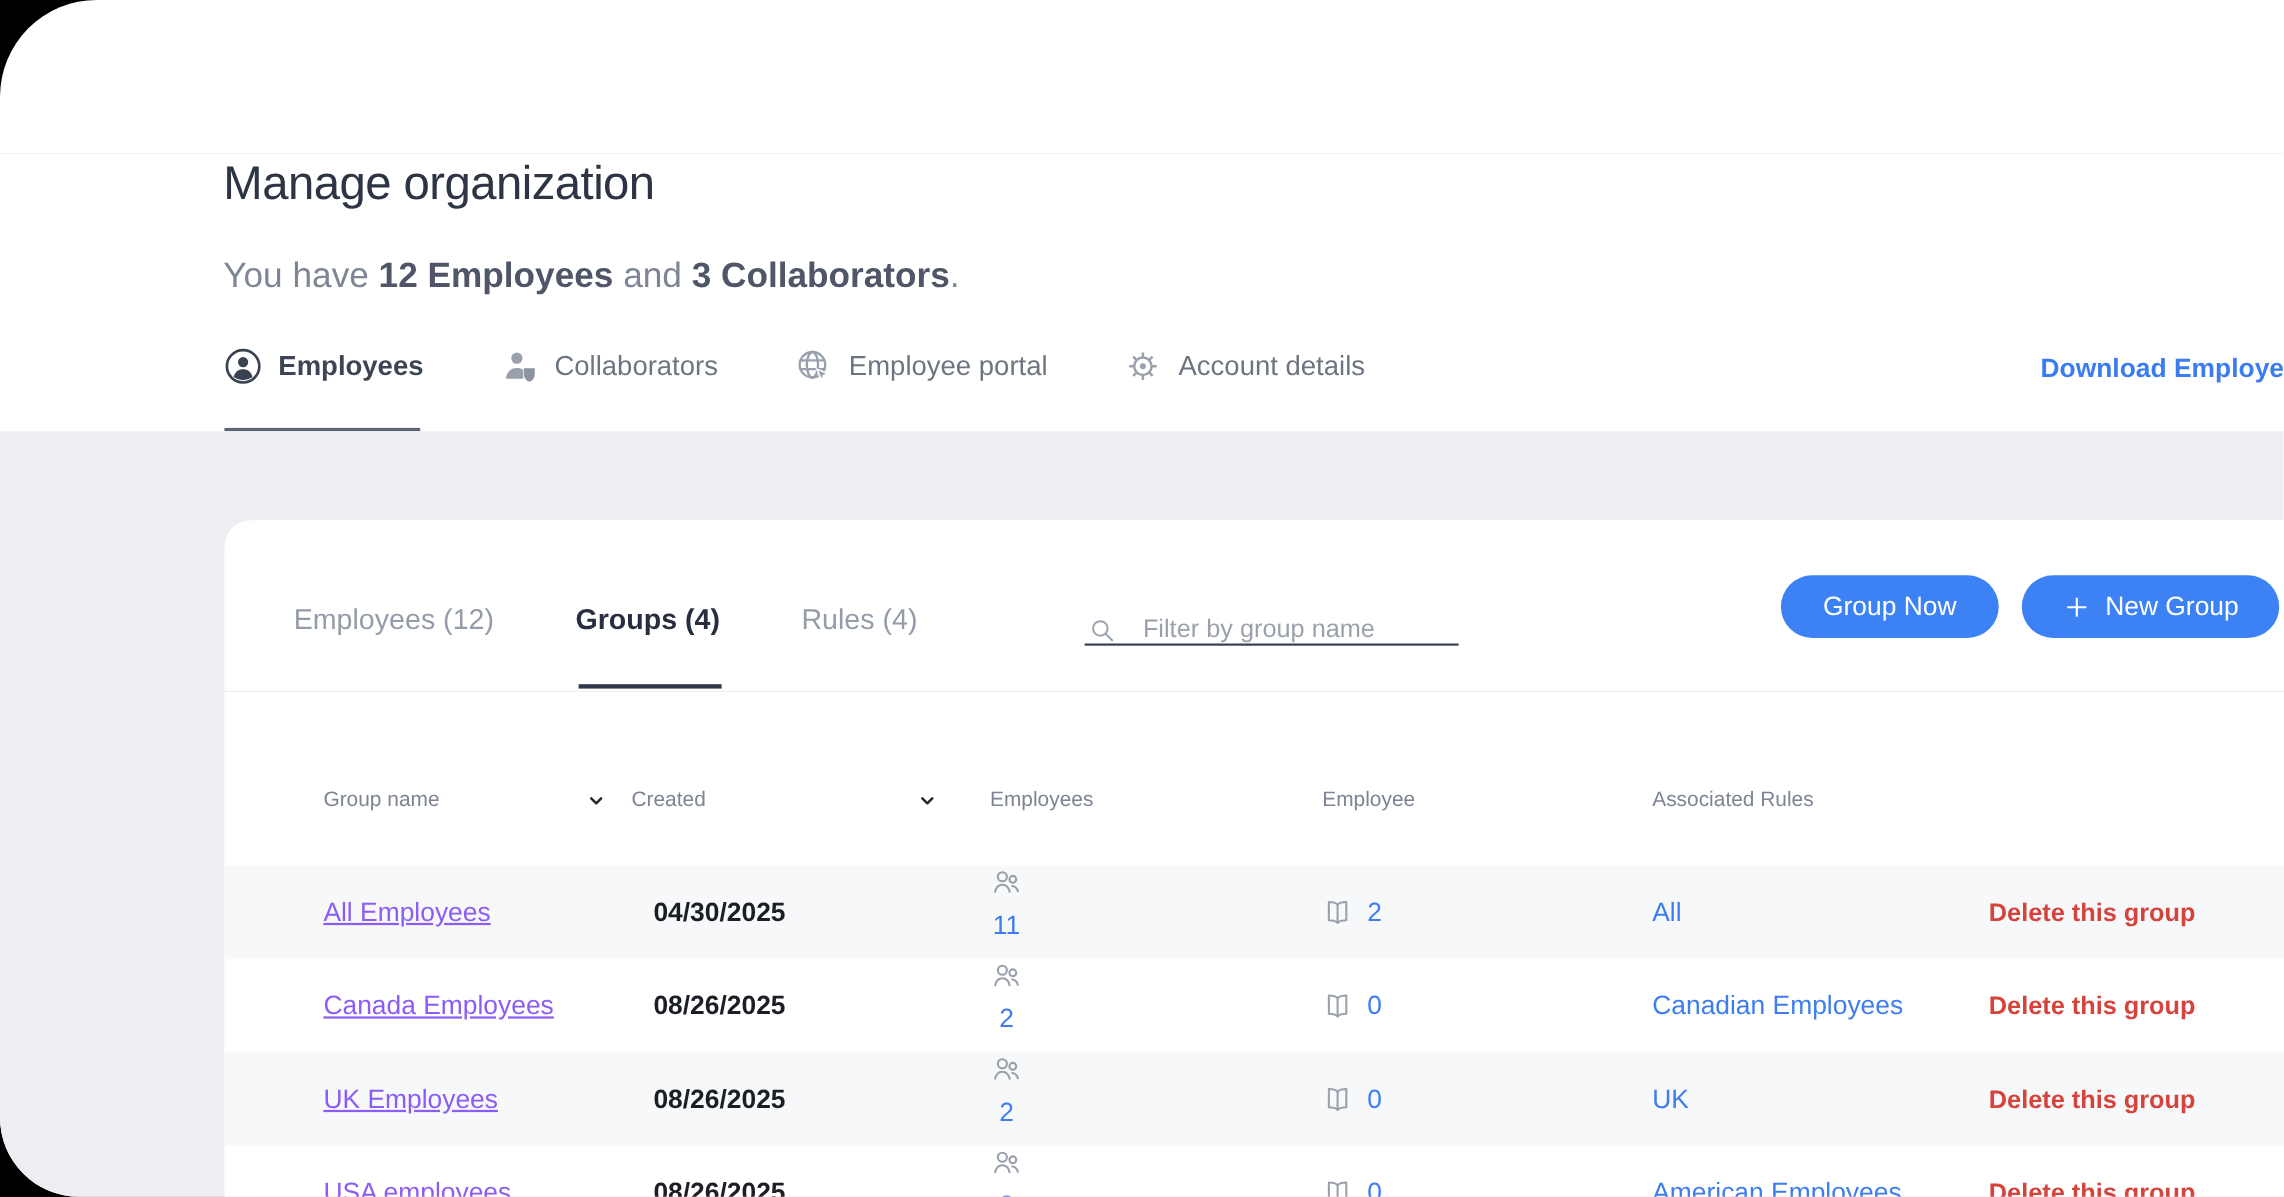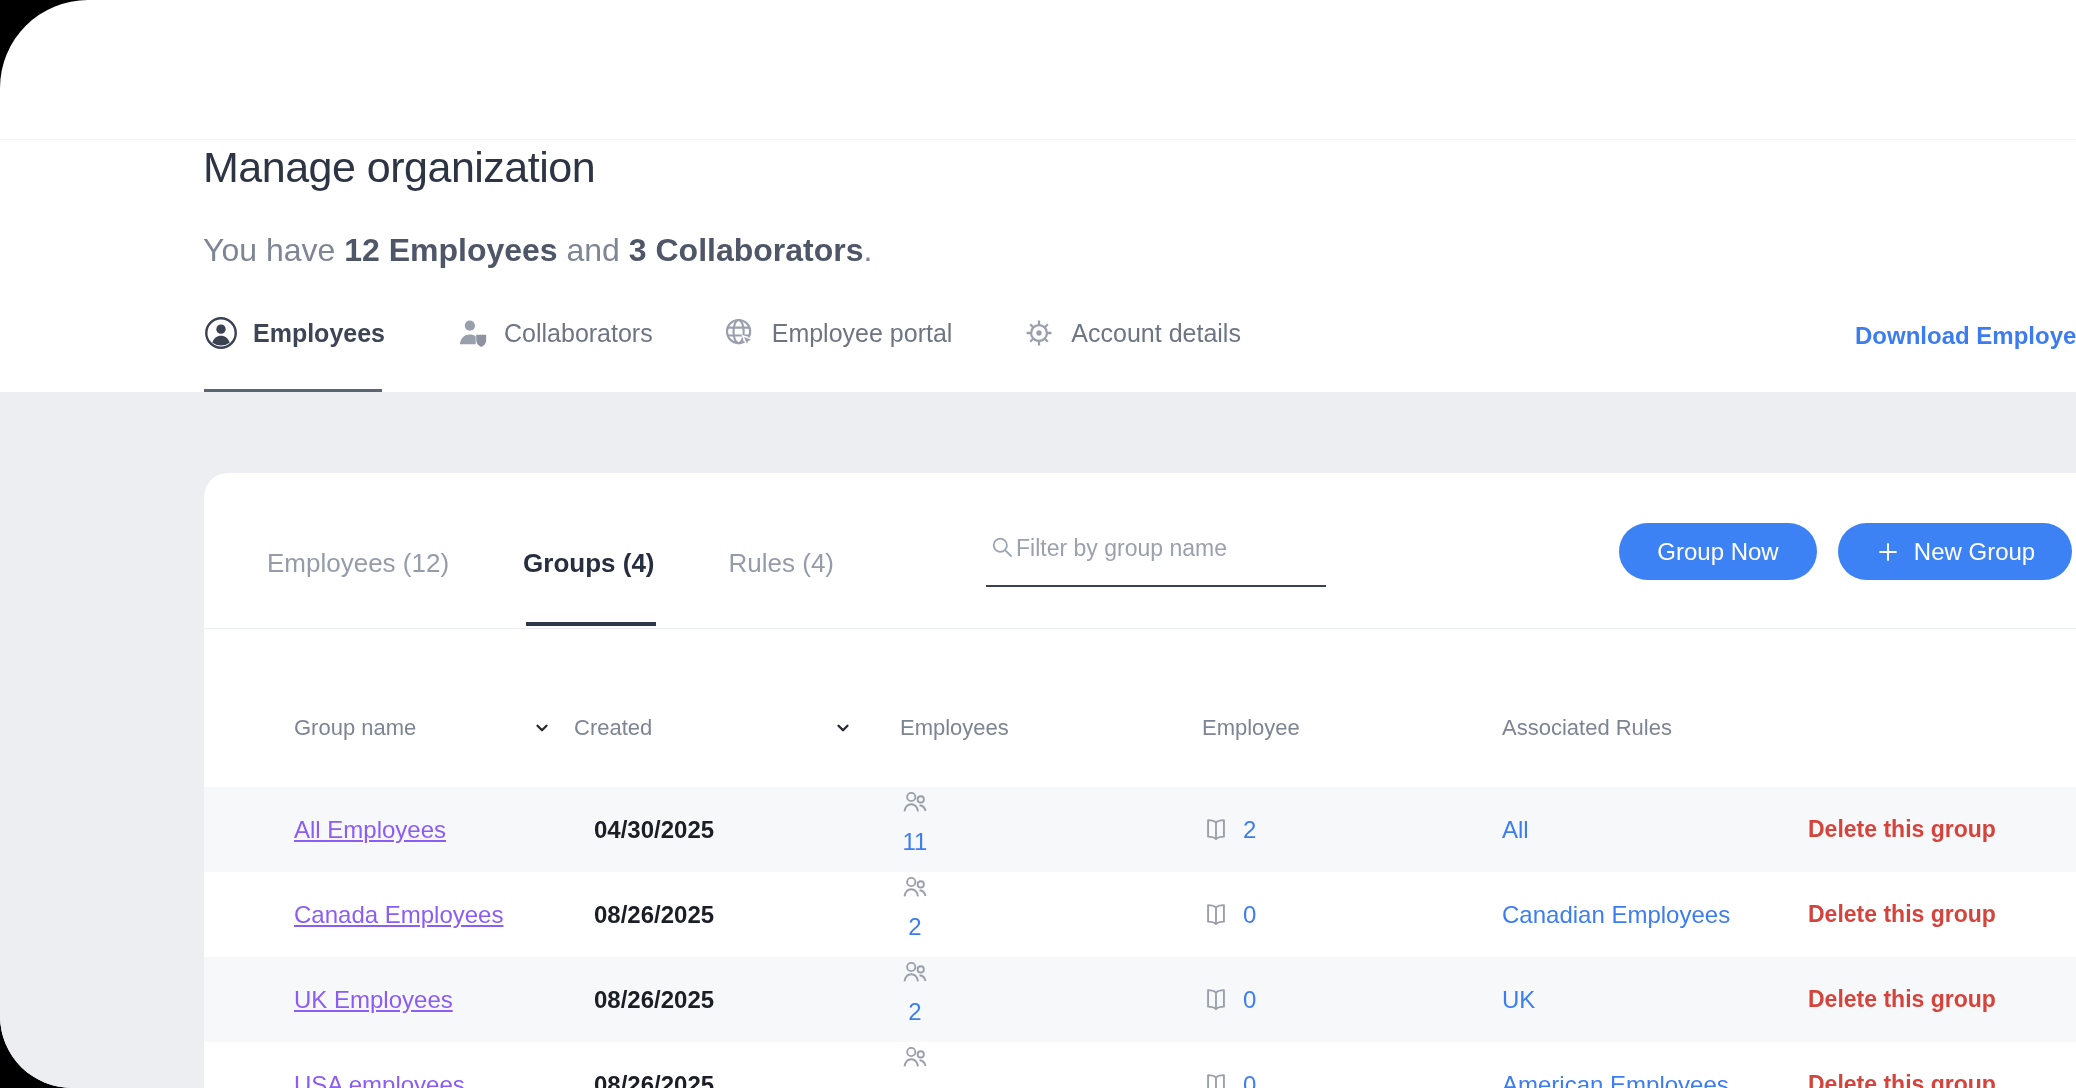--- a/index.html
+++ b/index.html
@@ -40,38 +40,38 @@
 
   .card-tabs { position:absolute; left:63px; top:74px; display:flex; gap:74px;justify-content:flex-end; }
   .card-tab { font-size:26px; line-height:32px; color:#959ca9; cursor:pointer; }
   .card-tab.active { color:#272e3f; font-weight:700; }
   .card-tab-underline { position:absolute; left:322px; top:149px; width:130px;
                         height:4px; background:#30374a; }
   .card-divider { position:absolute; left:0; top:155px; width:1920px; height:1px;
                   background:#ebedf0; }
 
   .filter-box { position:absolute; left:782px; top:62px; width:340px; height:52px;
-                border-bottom:2px solid #3a4150; display:flex; align-items:flex-start;
-                gap:2px; padding-left:4px; }
+                border-bottom:2px solid #3a4150; display:flex; align-items:flex-end;
+                gap:25px; padding-left:4px; }
   .filter-box svg { width:24px; height:24px; flex:none; }
   .filter-box input { border:none; outline:none; background:transparent;
                       font-size:23px; color:#3a4150; width:280px;
                       font-family:"Liberation Sans", sans-serif; }
   .filter-box input::placeholder { color:#9aa1ad; }
 
   .btn { position:absolute; top:50px; height:57px; border-radius:29px;
          background:#3d82f4; color:#fff; font-size:24px; font-weight:500;
          display:flex; align-items:center; justify-content:center; cursor:pointer; }
   .btn-sync { left:1415px; width:198px; }
   .btn-new  { left:1634px; width:234px; gap:13px; }
   .btn-new svg { width:26px; height:26px; }
 
   .thead { position:absolute; left:0; top:195px; width:1920px; height:119px; }
   .thead .hcell { position:absolute; top:0; height:100%; display:flex;
-                  align-items:center; font-size:22px; color:#7d8493; }
+                  align-items:center; font-size:19px; color:#7d8493; }
   .chev { position:absolute; top:50%; margin-top:-9px; width:18px; height:18px; }
 
   .tbody { position:absolute; left:0; top:314px; width:1920px; }
   .trow { position:relative; width:1920px; height:85px; }
   .trow.shade { background:#f7f8fa; }
   .cell { position:absolute; top:0; height:100%; display:flex;
           align-items:center; font-size:24px; }
   .c-group   { left:90px; }
   .c-created { left:390px; }
   .c-emp     { left:696px; gap:11px;flex-direction:column; }

